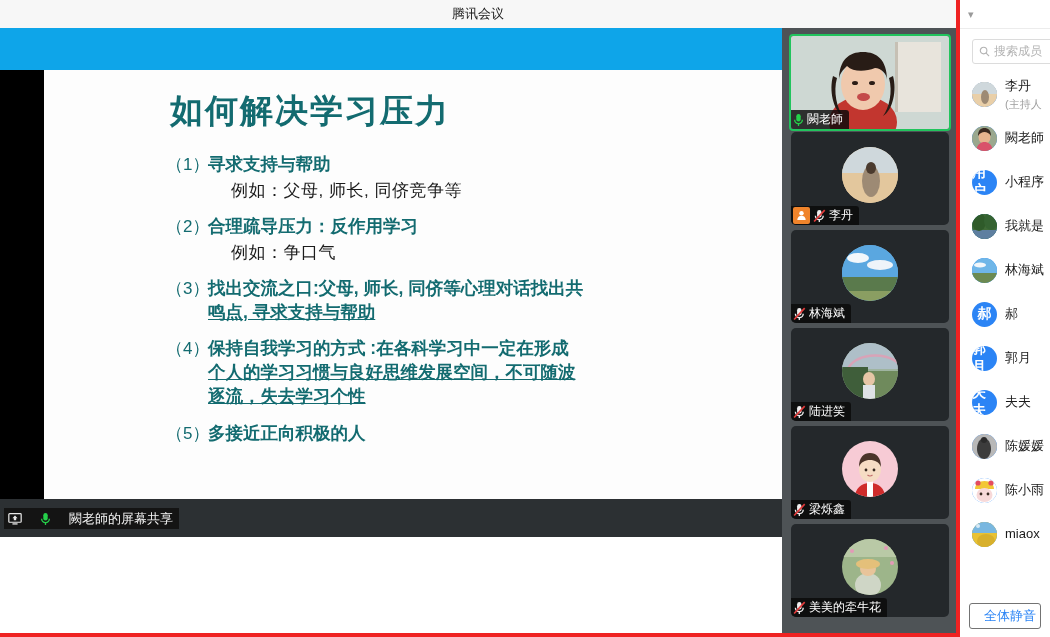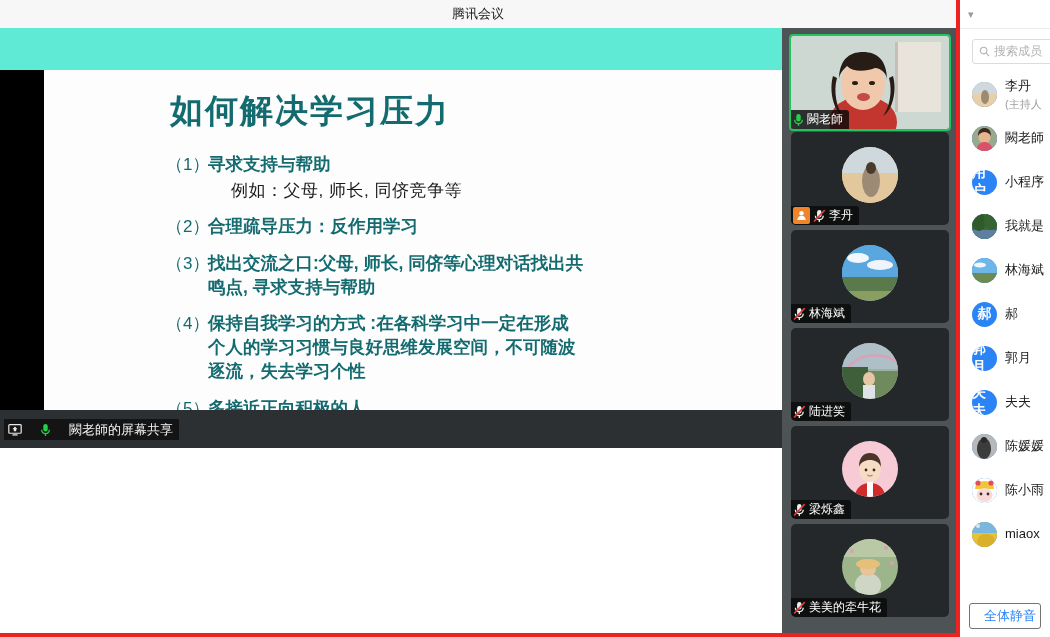--- a/index.html
+++ b/index.html
@@ -13,22 +13,22 @@
   
   .titlebar{
     position:absolute;left:0;top:0;width:956px;height:28px;
     background:#f7f7f7;border-bottom:1px solid #e2e2e2;
     display:flex;align-items:center;justify-content:center;
     font-size:13px;color:#1a1a1a;
   }
 
   
   .stage{
-    position:absolute;left:0;top:28px;width:782px;height:420px;
-    background:#5eead4;overflow:hidden;
+    position:absolute;left:0;top:28px;width:782px;height:509px;
+    background:#0ea5e9;overflow:hidden;
   }
   .letterbox{
     position:absolute;left:0;top:42px;width:782px;height:528px;background:#000;
   }
   .slide{
     position:absolute;left:44px;top:42px;width:738px;height:528px;
     background:#fdfdfd;overflow:hidden;
   }
   .slide-title{
     position:absolute;left:126px;top:19px;
@@ -40,21 +40,21 @@
     color:#136b70;font-size:17.5px;line-height:1.36;font-weight:bold;
   }
   .blk{margin-bottom:13px;}
   .blk .ln{display:flex;}
   .num{width:42px;flex:none;font-weight:normal;font-size:17px;}
   .txt{flex:1;}
   .sub{
     color:#1c1c1c;font-weight:normal;font-size:17px;
     padding-left:65px;margin-top:2px;letter-spacing:.5px;
   }
-  .cont{padding-left:42px;}
+  .cont{padding-left:42px;text-decoration:underline;}
 
   
   .deco{position:absolute;left:0;bottom:0;width:738px;height:90px;}
 
   
   .sharebar{
     position:absolute;left:0;bottom:0;width:782px;height:38px;background:#2c3033;
   }
   .sharetag{
     position:absolute;left:4px;top:9px;height:21px;
@@ -154,20 +154,21 @@
             <span class="txt">寻求支持与帮助</span>
           </div>
           <div class="sub">例如：父母, 师长, 同侪竞争等</div>
         </div>
 
         <div class="blk">
           <div class="ln">
             <span class="num">（2）</span>
             <span class="txt">合理疏导压力：反作用学习</span>
           </div>
+          <div class="sub">例如：争口气</div>
         </div>
 
         <div class="blk">
           <div class="ln">
             <span class="num">（3）</span>
             <span class="txt">找出交流之口:父母, 师长, 同侪等心理对话找出共</span>
           </div>
           <div class="cont">鸣点, 寻求支持与帮助</div>
         </div>
 

